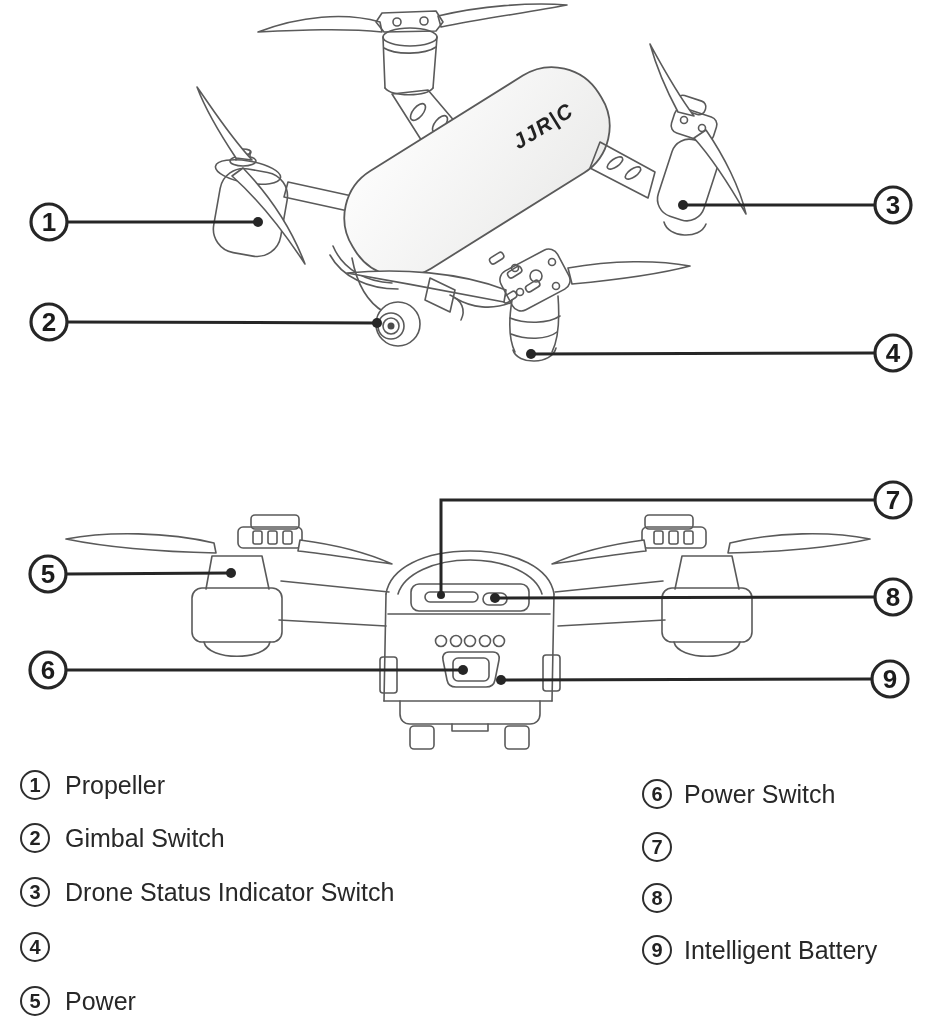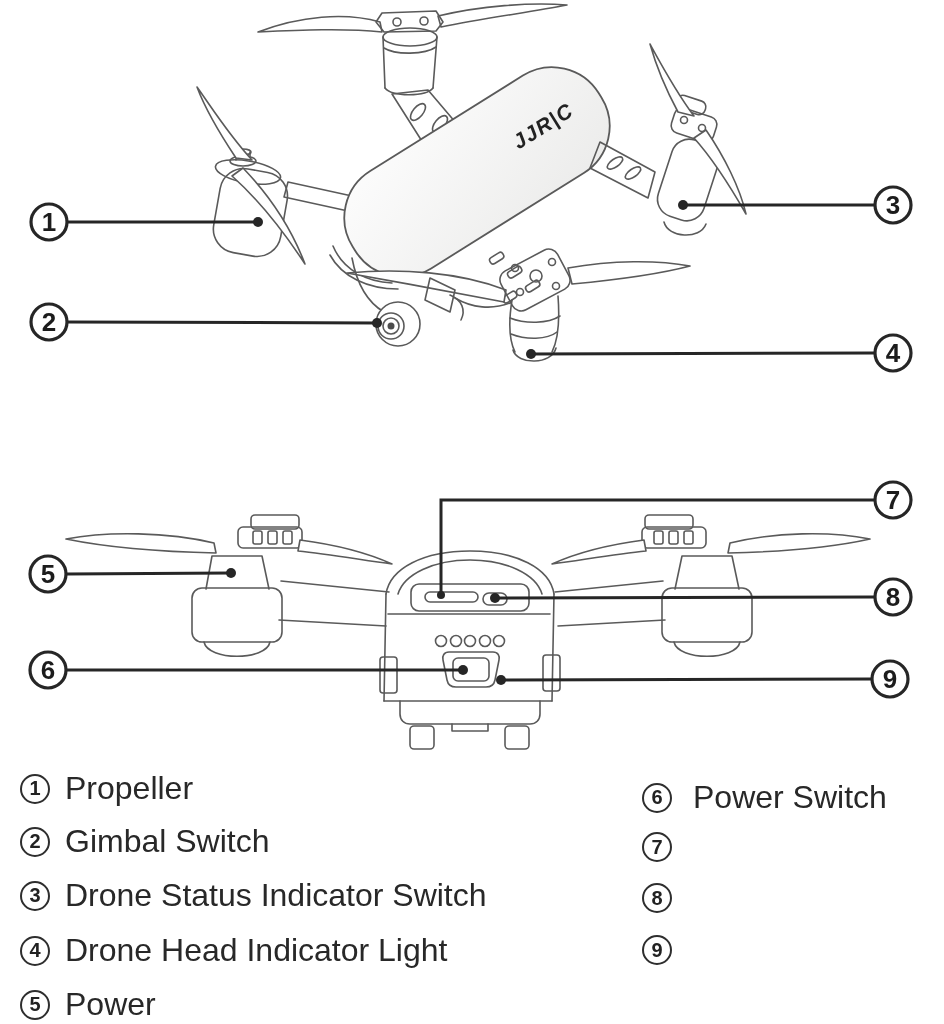--- a/index.html
+++ b/index.html
@@ -19,23 +19,23 @@
   .marker{fill:#ffffff;stroke:#262626;stroke-width:3.2;}
   .co-num{font-size:26px;font-weight:bold;fill:#1c1c1c;text-anchor:middle;}
   .logo-text{font-size:21px;font-weight:bold;font-style:italic;letter-spacing:1.5px;fill:#222;text-anchor:middle;}
   
   .legend-row{position:absolute;display:flex;align-items:center;}
   .lnum{
     width:30px;height:30px;border:2.6px solid #2e2e2e;border-radius:50%;
     display:flex;align-items:center;justify-content:center;
     font-size:20px;font-weight:bold;color:#222;flex:0 0 auto;box-sizing:border-box;
   }
-  .llabel{font-size:32px;color:#282828;white-space:nowrap;}
+  .llabel{font-size:25px;color:#282828;white-space:nowrap;}
   .col-left .llabel{margin-left:15px;}
-  .col-right .llabel{margin-left:21px;}
+  .col-right .llabel{margin-left:12px;}
 </style>
 </head>
 <body>
 
 <div class="canvas">
 
 <svg width="944" height="760" viewBox="0 0 944 760">
   <defs>
     <linearGradient id="canopyGrad" x1="0" y1="0" x2="1" y2="1">
       <stop offset="0" stop-color="#fdfdfd"></stop>
@@ -247,35 +247,35 @@
   <div class="legend-row col-left" style="top:823px;left:20px;">
     <span class="lnum">2</span>
     <span class="llabel">Gimbal Switch</span>
   </div>
   <div class="legend-row col-left" style="top:877px;left:20px;">
     <span class="lnum">3</span>
     <span class="llabel">Drone Status Indicator Switch</span>
   </div>
   <div class="legend-row col-left" style="top:932px;left:20px;">
     <span class="lnum">4</span>
-    <span class="llabel">Drone Head Indicator Light</span>
   </div>
   <div class="legend-row col-left" style="top:986px;left:20px;">
     <span class="lnum">5</span>
     <span class="llabel">Power</span>
   </div>
 
   <div class="legend-row col-right" style="top:779px;left:642px;">
     <span class="lnum">6</span>
     <span class="llabel">Power Switch</span>
   </div>
   <div class="legend-row col-right" style="top:832px;left:642px;">
     <span class="lnum">7</span>
   </div>
   <div class="legend-row col-right" style="top:883px;left:642px;">
     <span class="lnum">8</span>
   </div>
   <div class="legend-row col-right" style="top:935px;left:642px;">
     <span class="lnum">9</span>
+    <span class="llabel">Intelligent Battery</span>
   </div>
 </div>
 
 </div>
 
 </body></html>

